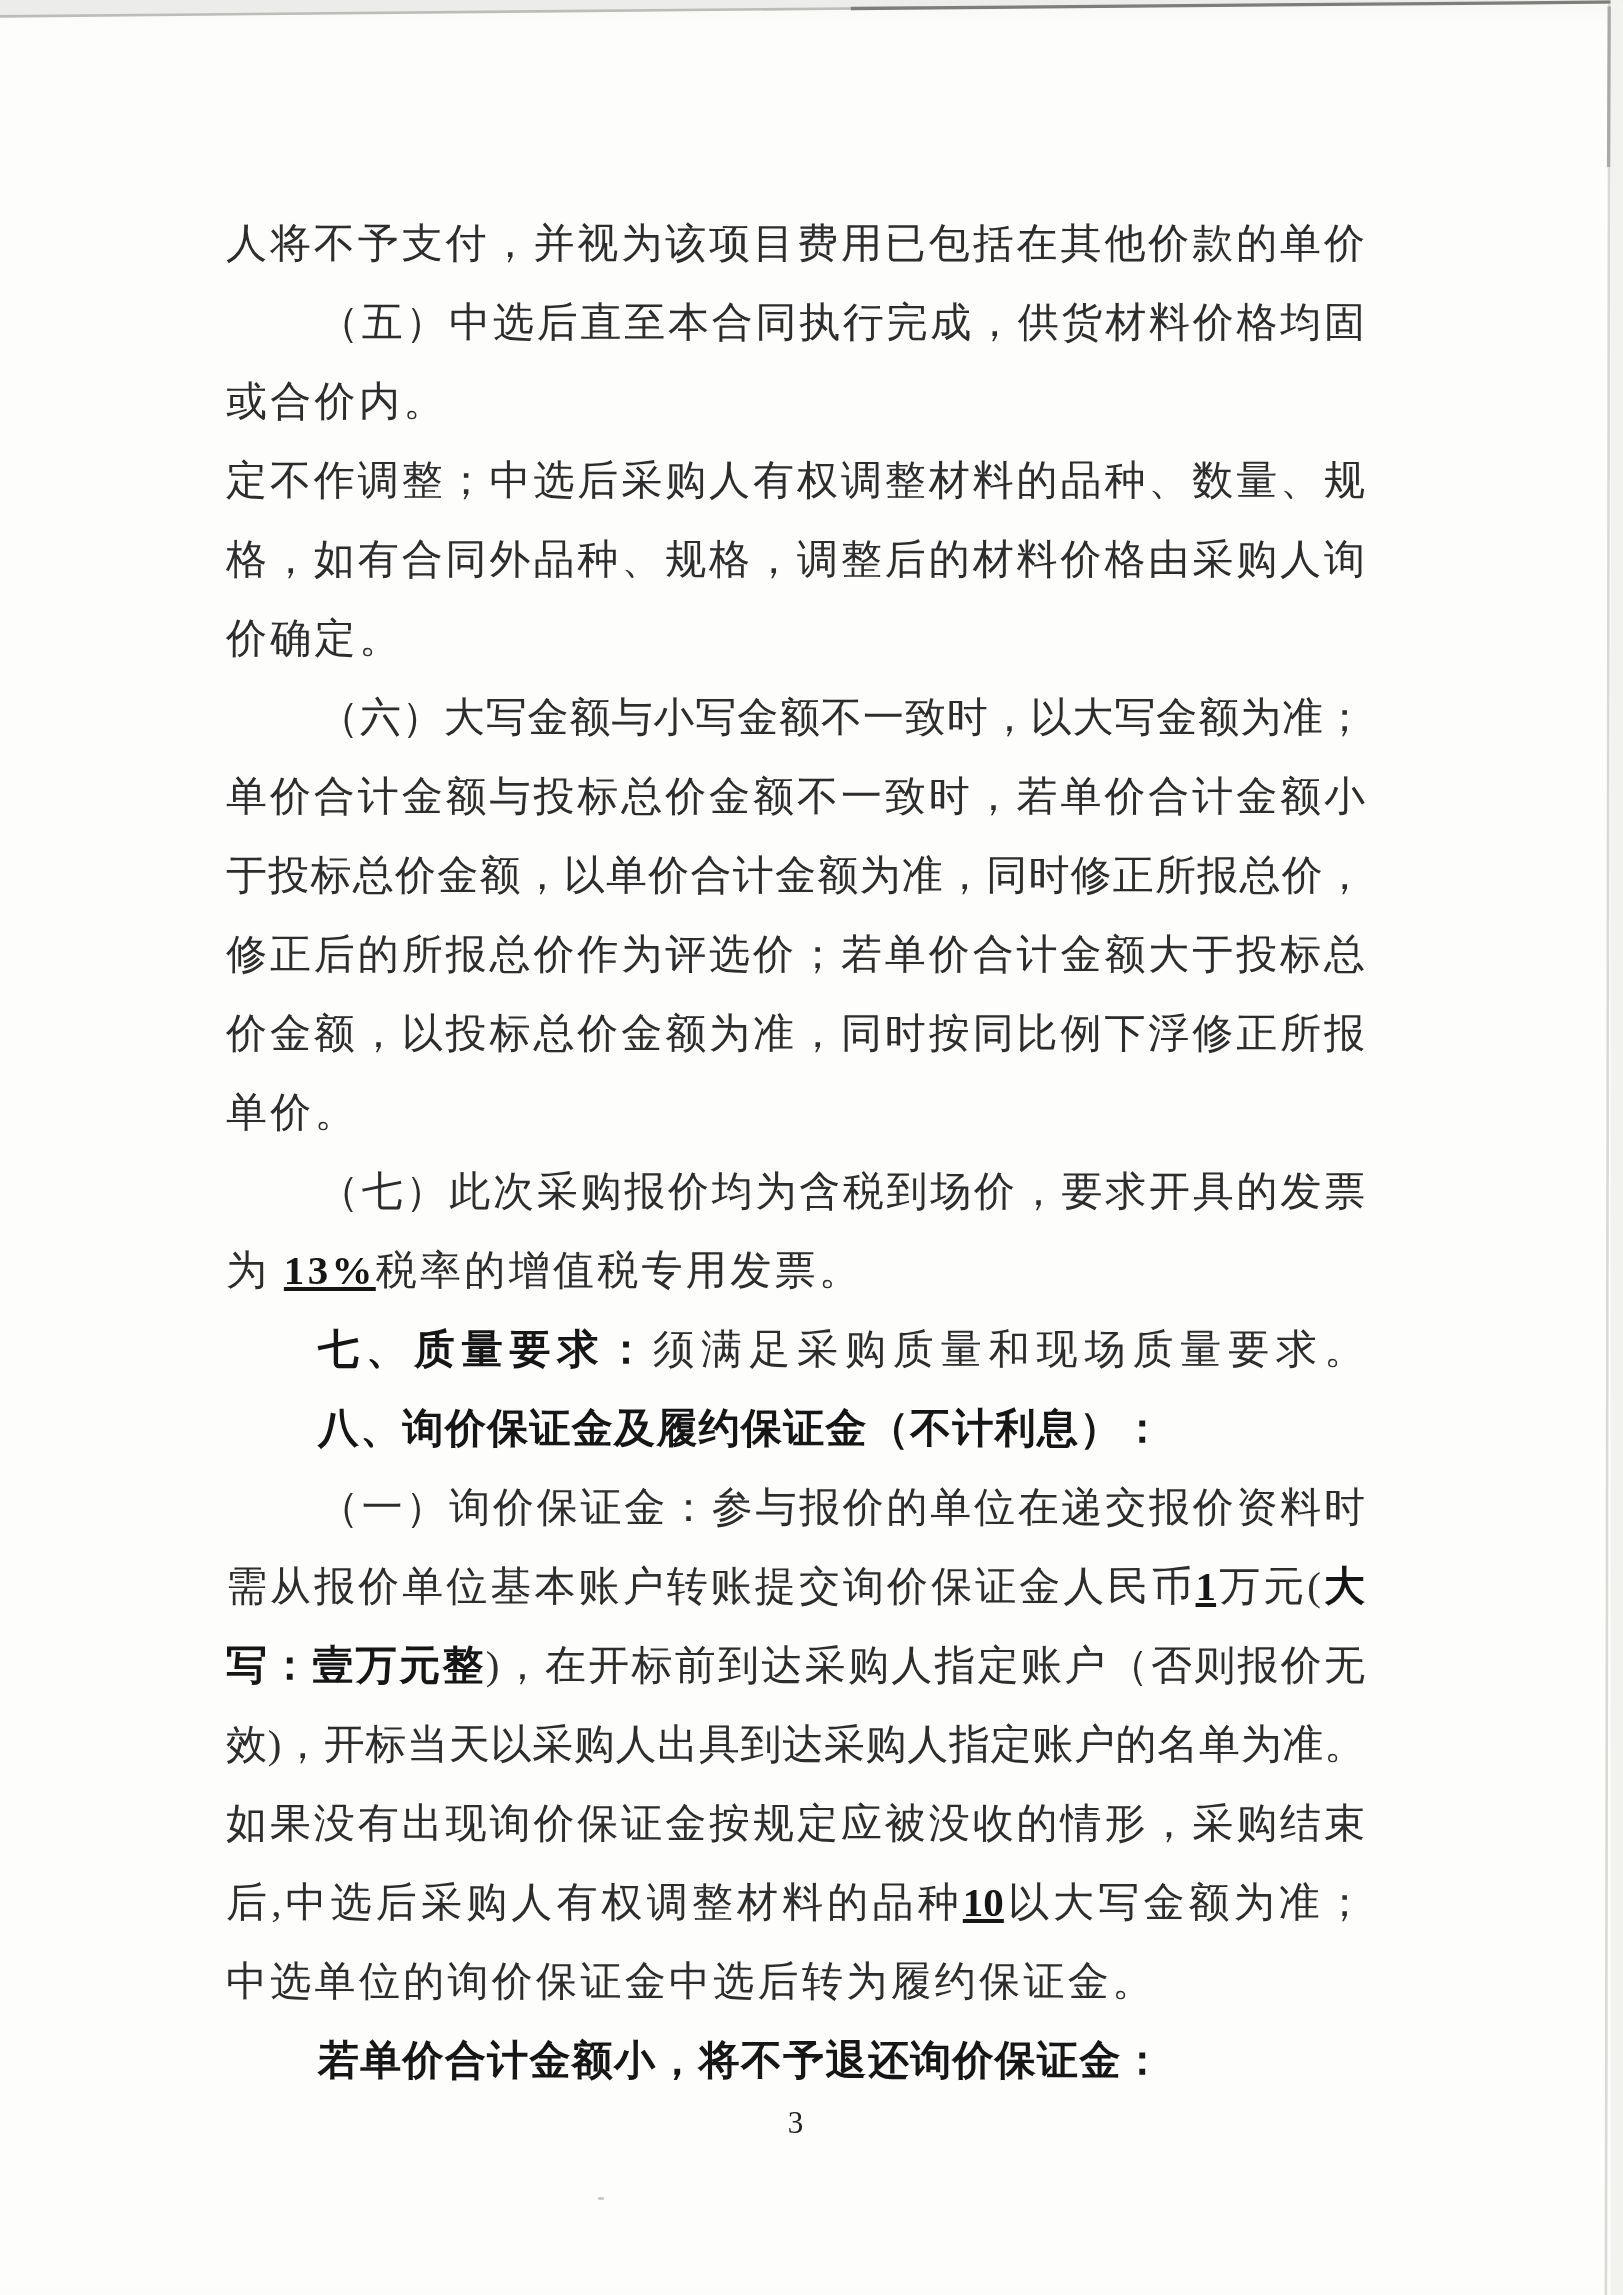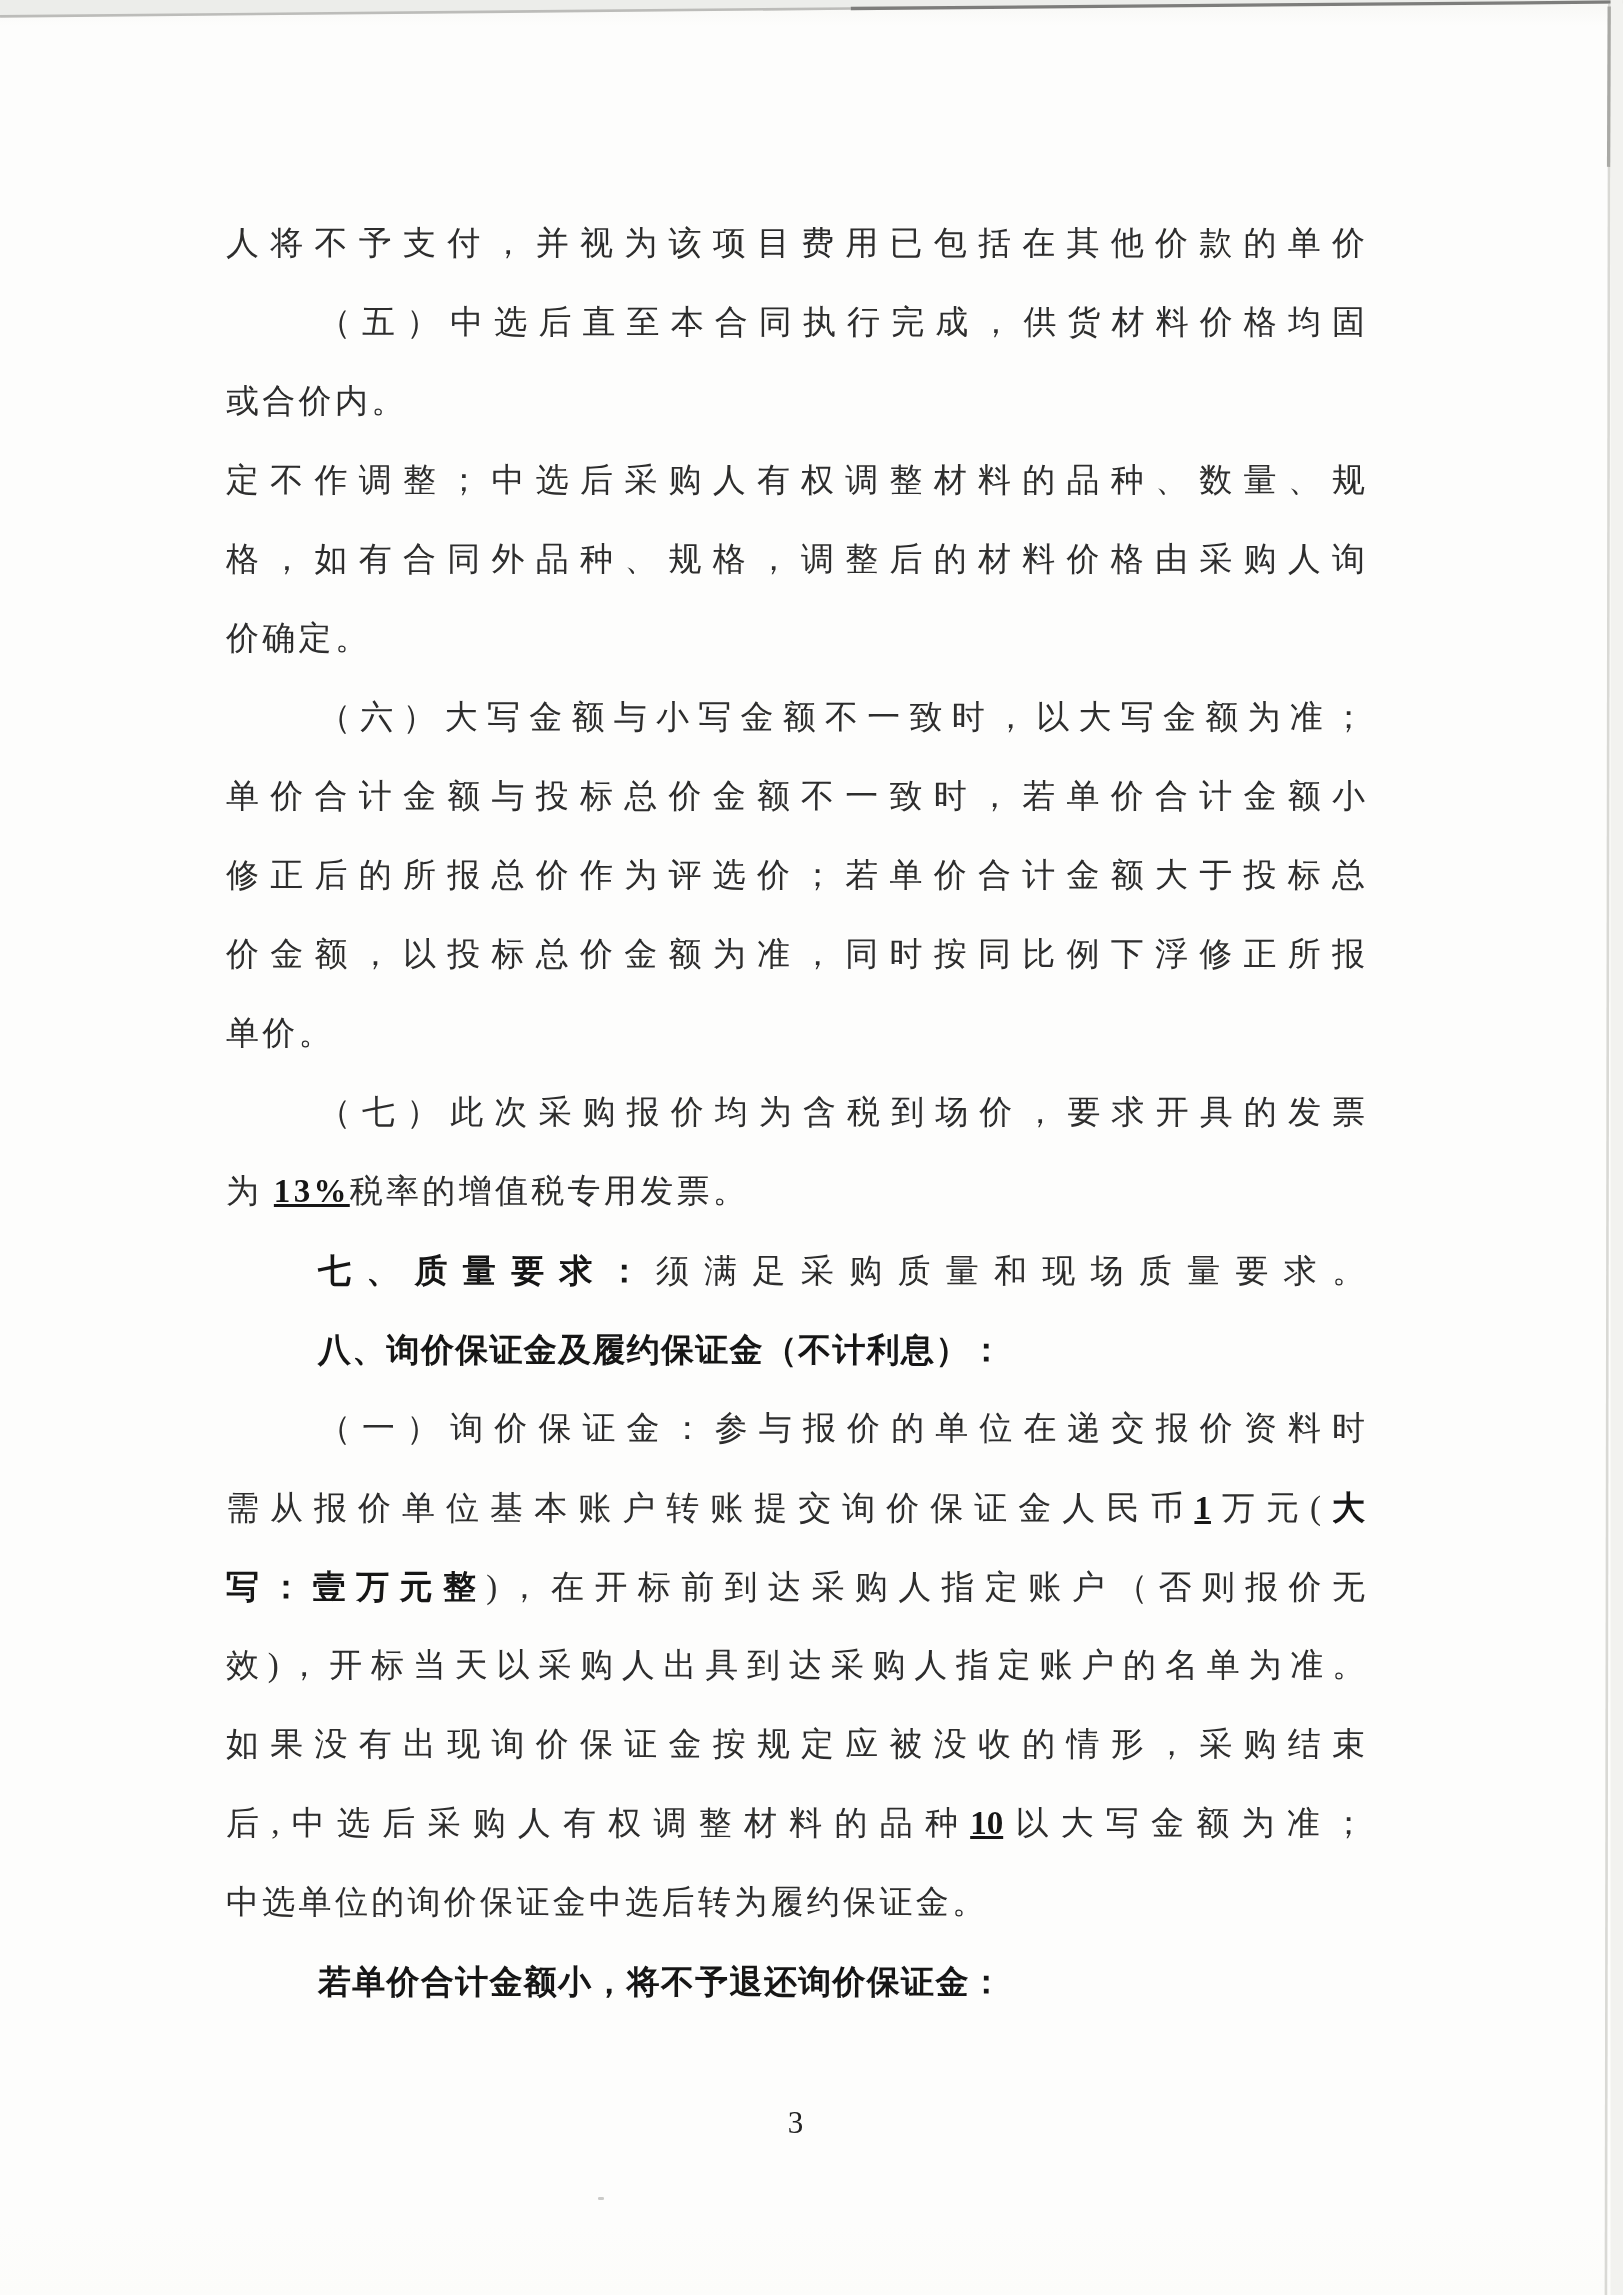--- a/index.html
+++ b/index.html
@@ -25,21 +25,21 @@
   }
   .body-text {
     position: absolute;
     left: 226px;
     top: 204px;
     width: 1139px;
   }
   .line {
     height: 79px;
     line-height: 79px;
-    font-size: 33px;
+    font-size: 41px;
     color: #2d2d2d;
     letter-spacing: 3.3px;
     white-space: nowrap;
     text-align: left;
   }
   .line.j {
     letter-spacing: 0;
     white-space: normal;
     text-align: justify;
     text-align-last: justify;
@@ -98,20 +98,21 @@
 
   <main class="body-text">
       <div class="line j"><span class="seg-n">人将不予支付，并视为该项目费用已包括在其他价款的单价</span></div>
       <div class="line j ind"><span class="seg-n">（五）中选后直至本合同执行完成，供货材料价格均固</span></div>
       <div class="line"><span class="seg-n">或合价内。</span></div>
       <div class="line j"><span class="seg-n">定不作调整；中选后采购人有权调整材料的品种、数量、规</span></div>
       <div class="line j"><span class="seg-n">格，如有合同外品种、规格，调整后的材料价格由采购人询</span></div>
       <div class="line"><span class="seg-n">价确定。</span></div>
       <div class="line j ind"><span class="seg-n">（六）大写金额与小写金额不一致时，以大写金额为准；</span></div>
       <div class="line j"><span class="seg-n">单价合计金额与投标总价金额不一致时，若单价合计金额小</span></div>
+      <div class="line j"><span class="seg-n">于投标总价金额，以单价合计金额为准，同时修正所报总价，</span></div>
       <div class="line j"><span class="seg-n">修正后的所报总价作为评选价；若单价合计金额大于投标总</span></div>
       <div class="line j"><span class="seg-n">价金额，以投标总价金额为准，同时按同比例下浮修正所报</span></div>
       <div class="line"><span class="seg-n">单价。</span></div>
       <div class="line j ind"><span class="seg-n">（七）此次采购报价均为含税到场价，要求开具的发票</span></div>
       <div class="line"><span class="seg-n">为 </span><span class="seg-bn">13%</span><span class="seg-n">税率的增值税专用发票。</span></div>
       <div class="line j ind"><span class="seg-bc">七、质量要求：</span><span class="seg-n">须满足采购质量和现场质量要求。</span></div>
       <div class="line ind"><span class="seg-bc">八、询价保证金及履约保证金（不计利息）：</span></div>
       <div class="line j ind"><span class="seg-n">（一）询价保证金：参与报价的单位在递交报价资料时</span></div>
       <div class="line j"><span class="seg-n">需从报价单位基本账户转账提交询价保证金人民币</span><span class="seg-bn">1</span><span class="seg-n">万元(</span><span class="seg-bc">大</span></div>
       <div class="line j"><span class="seg-bc">写：壹万元整</span><span class="seg-n">)，在开标前到达采购人指定账户（否则报价无</span></div>

